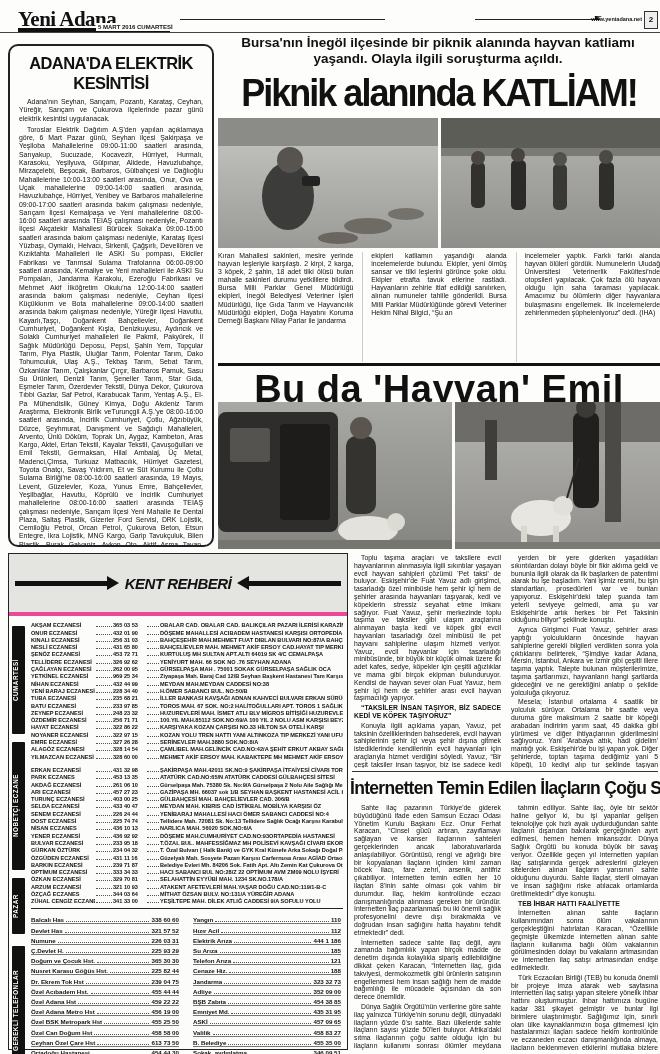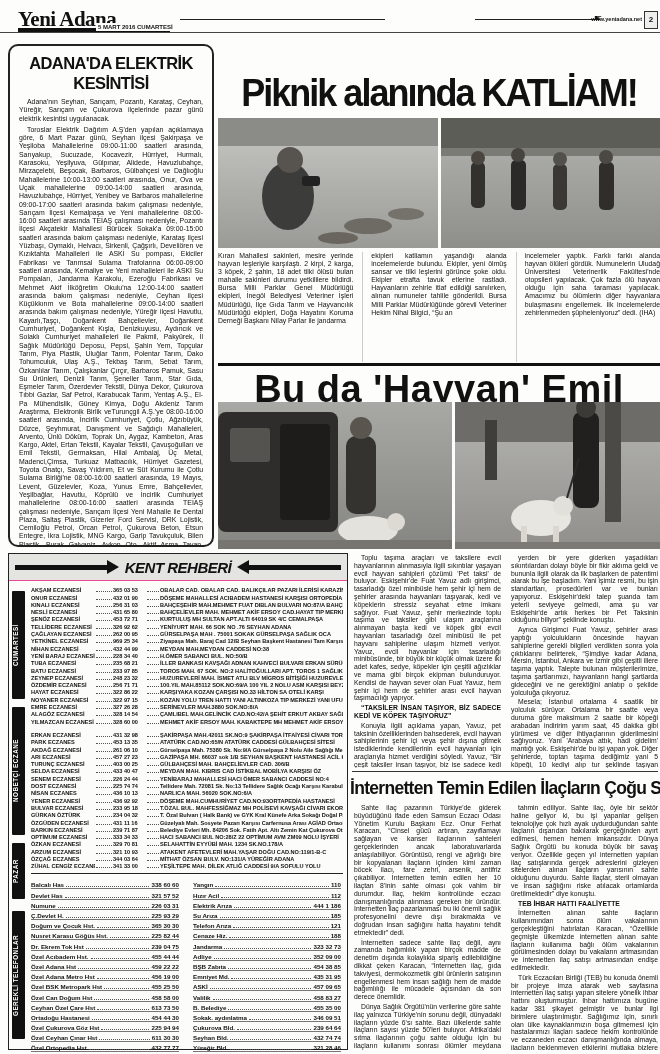--- a/index.html
+++ b/index.html
@@ -46,22 +46,22 @@
   .news-col p{margin:0 0 2px 0;text-indent:7px;}
   .news-col p.sub{font-weight:bold;text-indent:7px;}
   .rule-thin2{position:absolute;left:352px;top:771px;width:306px;height:1px;background:#333;}
   
   .headline3{position:absolute;left:350px;top:776px;width:310px;font-size:17.5px;font-weight:bold;
              letter-spacing:-0.7px;white-space:nowrap;transform:scaleY(1.1);transform-origin:top left;}
   .drugs-cols{position:absolute;left:354px;top:804px;width:304px;height:246px;display:flex;gap:10px;}
   
   .kent{position:absolute;left:8px;top:553px;width:340px;height:497px;border:1.5px solid #222;
         box-sizing:border-box;background:#fcfcfa;}
-  .kent-head{height:26px;background:#e4e4e0;border-bottom:1px solid #ec4899;display:flex;
-             align-items:center;gap:6px;padding:0 6px;}
+  .kent-head{height:26px;background:#e4e4e0;border-bottom:4px solid #ec4899;display:flex;
+             align-items:center;gap:6px;padding:16px 6px;}
   .kent-title{font-size:15px;font-weight:bold;font-style:italic;letter-spacing:-0.5px;white-space:nowrap;}
   .arrow{flex:1;display:flex;align-items:center;height:14px;}
   .arrow .tail{flex:1;height:5px;background:#111;}
   .arrow .head-r{width:0;height:0;border-top:7px solid transparent;border-bottom:7px solid transparent;border-left:12px solid #111;}
   .arrow .head-l{width:0;height:0;border-top:7px solid transparent;border-bottom:7px solid transparent;border-right:12px solid #111;}
   .kent-body{position:relative;height:466px;}
   .vlabel{position:absolute;left:3px;width:13px;background:#111;color:#fff;font-weight:bold;
           font-size:6.3px;letter-spacing:0.5px;writing-mode:vertical-rl;transform:rotate(180deg);
           text-align:center;border-radius:1px;}
   .ph-list{position:absolute;left:22px;right:4px;top:5px;}
@@ -95,20 +95,21 @@
     <div class="pagenum">2</div>
   </div>
   <div class="head-underline"></div>
 
   <div class="outage">
     <h2>ADANA'DA ELEKTRİK KESİNTİSİ</h2>
     <p>Adana'nın Seyhan, Sarıçam, Pozantı, Karataş, Ceyhan, Yüreğir, Sarıçam ve Çukurova ilçelerinde pazar günü elektrik kesintisi uygulanacak.</p>
     <p>Toroslar Elektrik Dağıtım A.Ş'den yapılan açıklamaya göre, 6 Mart Pazar günü, Seyhan ilçesi Şakirpaşa ve Yeşiloba Mahallelerine 09:00-11:00 saatleri arasında, Sarıyakup, Sucuzade, Kocavezir, Hürriyet, Hurmalı, Karasoku, Yeşilyuva, Gülpınar, Alidede, Havuzlubahçe, Mirzaçelebi, Beşocak, Barbaros, Gülbahçesi ve Dağlıoğlu Mahallelerine 10:00-13:00 saatleri arasında, Onur, Ova ve Uçak mahallelerine 09:00-14:00 saatleri arasında, Havuzlubahçe, Hürriyet, Yenibey ve Barbaros mahallelerine 09:00-17:00 saatleri arasında bakım çalışması nedeniyle, Sarıçam İlçesi Kemalpaşa ve Yeni mahallelerine 08:00-16:00 saatleri arasında TEİAŞ çalışması nedeniyle, Pozantı İlçesi Akçatekir Mahallesi Bürücek Sokak'a 09:00-15:00 saatleri arasında bakım çalışması nedeniyle, Karataş ilçesi Yüzbaşı, Oymaklı, Helvacı, Sirkenli, Çağşırlı, Develiören ve Kızıktahta Mahalleleri ile ASKİ Su pompası, Ekiciler Fabrikası ve Tarımsal Sulama Trafolarına 06:00-09:00 saatleri arasında, Kemaliye ve Yeni mahalleleri ile ASKİ Su Pompaları, Jandarma Karakolu, Ezeroğlu Fabrikası ve Mehmet Akif İlköğretim Okulu'na 12:00-14:00 saatleri arasında bakım çalışması nedeniyle, Ceyhan ilçesi Küçükkırım ve Bota mahallelerine 09:00-14:00 saatleri arasında bakım çalışması nedeniyle, Yüreğir ilçesi Havutlu, Kayarlı,Taşçı, Doğankent Bahçelievler, Doğankent Cumhuriyet, Doğankent Kışla, Denizkuyusu, Aydıncık ve Solaklı Cumhuriyet mahalleleri ile Pakmil, Pakyürek, İl Sağlık Müdürlüğü Deposu, Pepsi, Şahin Yem, Topçular Tarım, Piya Plastik, Uluğlar Tarım, Polentar Tarım, Dako Tohumculuk, Ulaş A.Ş., Tekbaş Tarım, Sebat Tarım, Özkanlılar Tarım, Çalışkanlar Çırçır, Barbaros Pamuk, Sasu Su Ürünleri, Denizli Tarım, Şeneller Tarım, Star Gıda, Eşmeler Tarım, Özerdevler Tekstil, Dünya Dekor, Çukurova Tıbbi Gazlar, Saf Petrol, Karabucak Tarım, Yentaş A.Ş., El-Pa Mühendislik, Güney Kimya, Doğu Akdeniz Tarım Araştırma, Elektronik Birlik veTurunçgil A.Ş.'ye 08:00-16:00 saatleri arasında, İncirlik Cumhuriyet, Çotlu, Ağzıbüyük, Düzce, Şeyhmurat, Danışment ve Sağdıçlı Mahalleleri, Arvento, Ünlü Döküm, Toprak Un, Aygaz, Kambeton, Aras Kargo, Aktel, Ertan Tekstil, Kayalar Tekstil, Çavuşoğulları ve Emil Tekstil, Germaksan, Hilal Ambalaj, Üç Metal, Madenci,Çimsa, Turkuaz Matbacılık, Hürriyet Gazetesi, Toyota Onatçı, Savaş Yıldırım, Et ve Süt Kurumu ile Çotlu Sulama Birliği'ne 08:00-16:00 saatleri arasında, 19 Mayıs, Levent, Güzelevler, Koza, Yunus Emre, Bahçelievler, Yeşilbağlar, Havutlu, Köprülü ve İncirlik Cumhuriyet mahallelerine 08:00-16:00 saatleri arasında TEİAŞ çalışması nedeniyle, Sarıçam İlçesi Yeni Mahalle ile Dental Plaza, Saltaş Plastik, Gizerler Ford Servisi, DRK Lojistik, Cemiloğlu Petrol, Orcan Petrol, Çukurova Beton, Etsun Entegre, İkra Lojistik, MNG Kargo, Garip Tavukçuluk, Bilen Plastik, Burak Galvaniz, Aykon Oto, Aktif Asma Tavan, Yurtiçi Kargo, Hektaş A.Ş., Yaper Gıda, Şahin Nakliyat, Aytek Konfeksiyon, Doğangü Lastik, Asya Nakliyat, Cenker Kimya, SYNGENTA Tarım, Akhan Un, Bağışlar Un, Erika Mobilya, Sözmezler Makine ve Mobak Un'a 08:00-16:00saatleri arasında TEİAŞ çalışması nedeniyle, Çukurova ilçesi Huzurevleri Mahallesi 77200, 77196 ve 77201 Sokaklara 09:00-15:30 saatleri arasında tesis çalışması nedeniyle enerji verilemeyecek.(İHA)</p>
   </div>
 
+  <div class="kicker">Bursa'nın İnegöl ilçesinde bir piknik alanında hayvan katliamı yaşandı. Olayla ilgili soruşturma açıldı.</div>
   <div class="headline1">Piknik alanında KATLİAM!</div>
 
   <div class="photos1">
     <div class="ph">
       <svg width="220" height="130" viewBox="0 0 220 130" preserveAspectRatio="none">
         <defs>
             <linearGradient id="g1" x1="0" y1="0" x2="0" y2="1">
           <stop offset="0" stop-color="#c7c7c3"></stop>
               <stop offset="1" stop-color="#9a9a96"></stop>
             </linearGradient>

